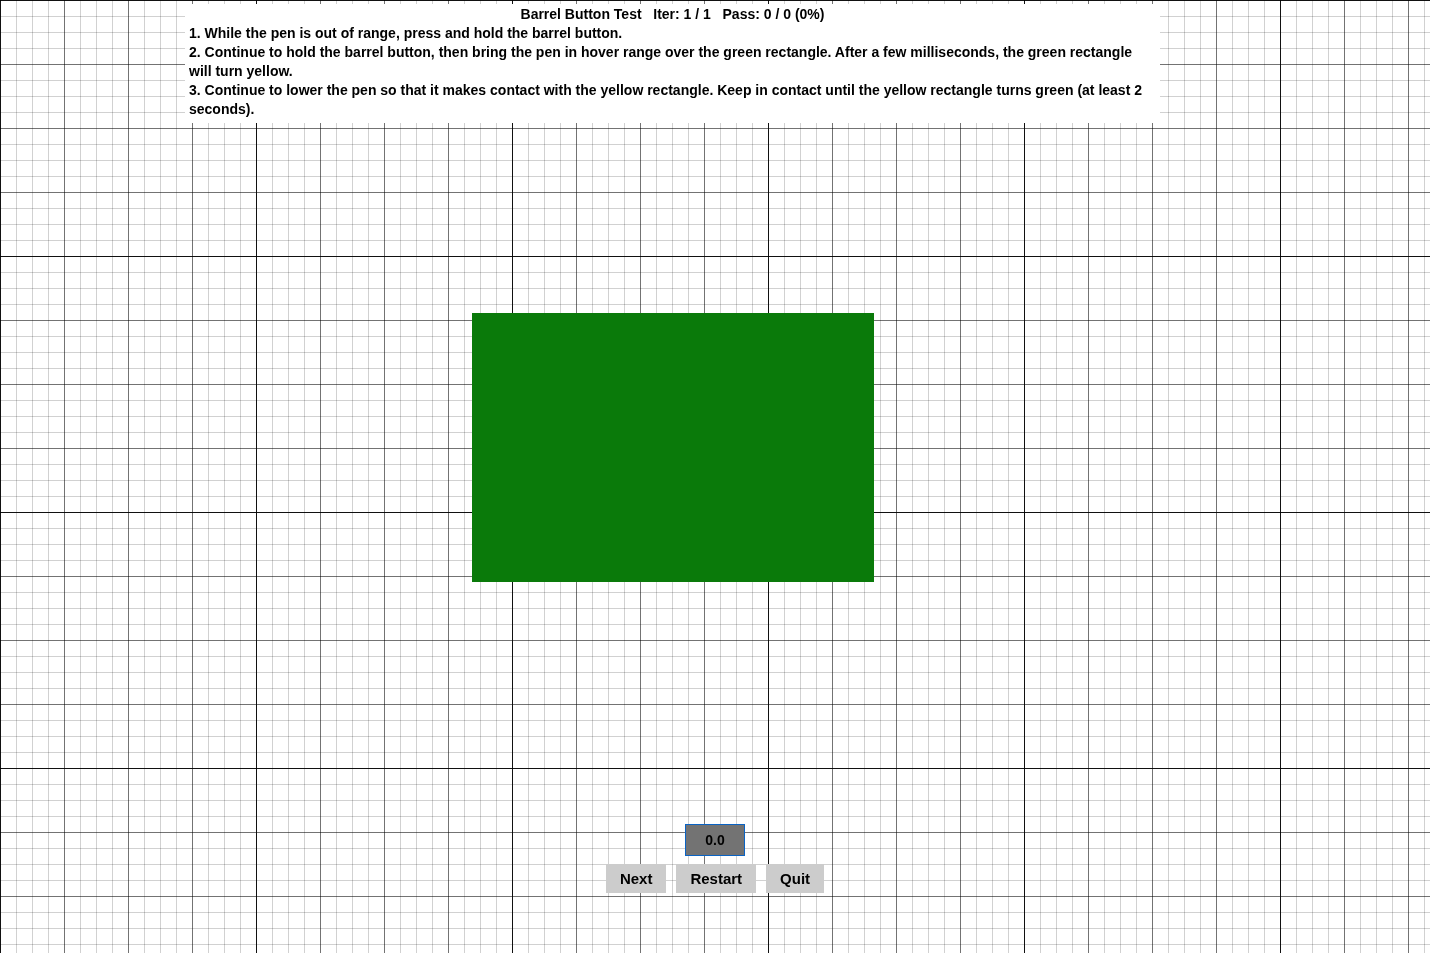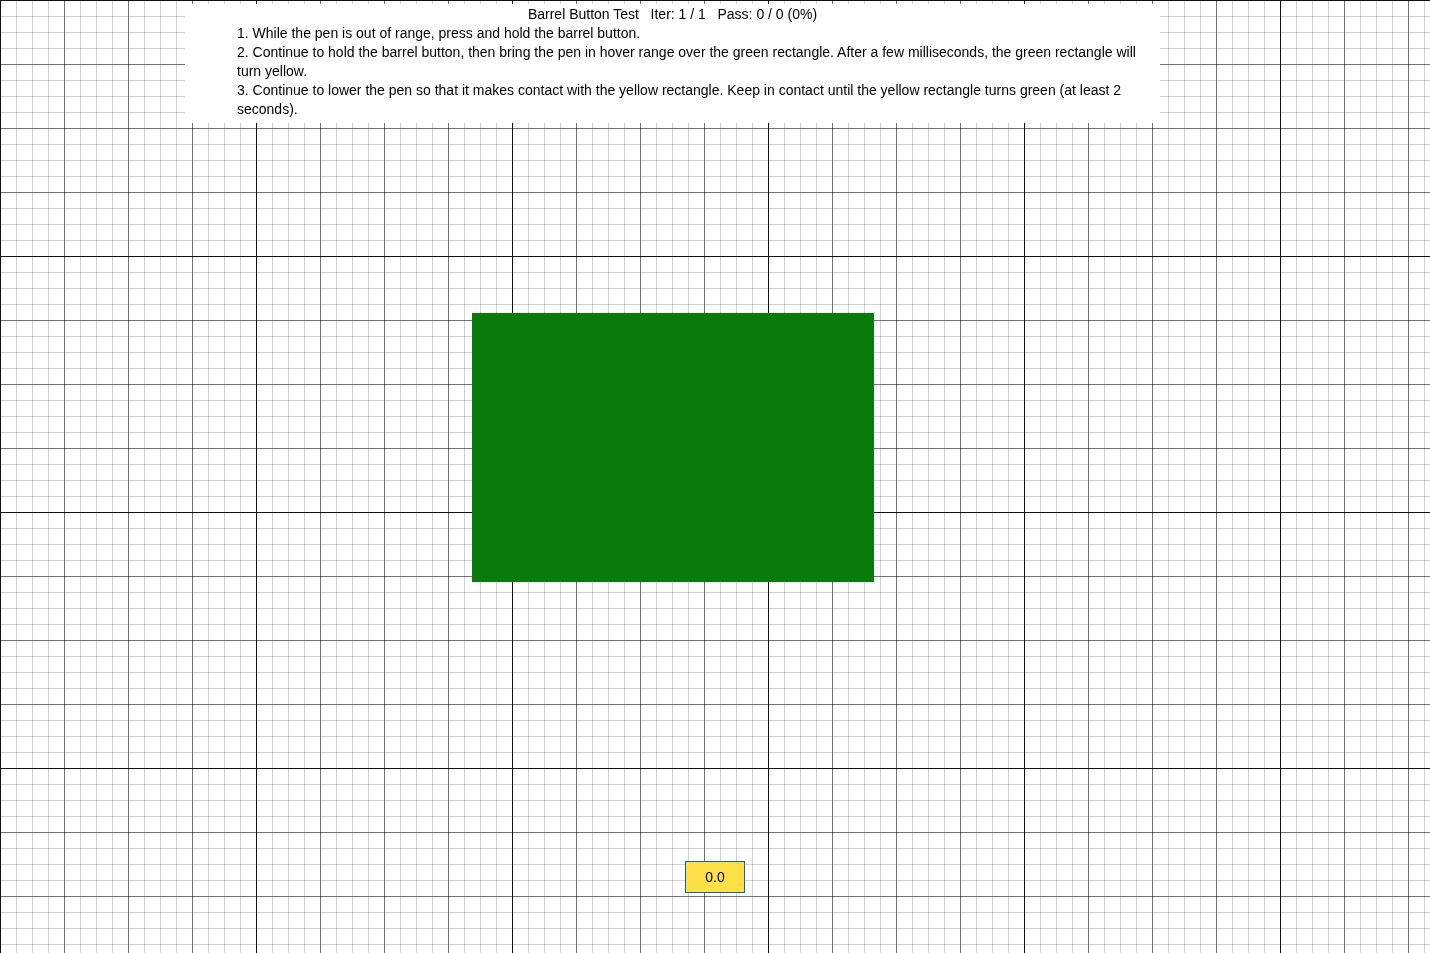--- a/index.html
+++ b/index.html
@@ -1,15 +1,15 @@
 <!DOCTYPE html>
 <html><head>
   <meta charset="utf-8">
   <style>
-    * { margin: 0; padding: 0; box-sizing: border-box; }
+    * { margin: 0; padding: 0; box-sizing: border-box; font-weight: bold; }
     html, body {
       width: 1430px;
       height: 953px;
       overflow: hidden;
       font-family: "Segoe UI", Tahoma, sans-serif;
       font-size: 14px;
       color: #000;
       background: #fff;
       position: relative;
     }
@@ -48,21 +48,21 @@
     .header-title {
       text-align: center;
       font-size: 14px;
       margin-bottom: 2px;
       white-space: pre;
     }
     .instructions {
       font-size: 14px;
       line-height: 19px;
     }
-    .instructions li { list-style: none; margin-left: 48px; }
+    .instructions li { list-style: none; }
 
     .green-rect {
       position: absolute;
       left: 472px;
       top: 313px;
       width: 402px;
       height: 269px;
       background: #0a7a0a;
     }
 
@@ -73,21 +73,21 @@
       bottom: 60px;
       display: flex;
       flex-direction: column;
       align-items: center;
       gap: 8px;
     }
     .value-box {
       width: 60px;
       height: 32px;
       border: 1.5px solid #0a63c4;
-      background: #fde047;
+      background: #737373;
       display: flex;
       align-items: center;
       justify-content: center;
       font-size: 14px;
     }
     .btn-row {
       display: flex;
       gap: 10px;
     }
     .btn {
@@ -113,13 +113,18 @@
     <li>3. Continue to lower the pen so that it makes contact with the yellow rectangle. Keep in contact until the yellow rectangle turns green (at least 2 seconds).</li>
   </ol>
 </div>
 
 <div class="green-rect" style="background:#0a7a0a;"></div>
 
 <div class="bottom-controls">
   <div class="value-box">
     <span>0.0</span>
   </div>
+  <div class="btn-row">
+    <button class="btn">Next</button>
+    <button class="btn">Restart</button>
+    <button class="btn">Quit</button>
+  </div>
 </div>
 
 </body></html>

